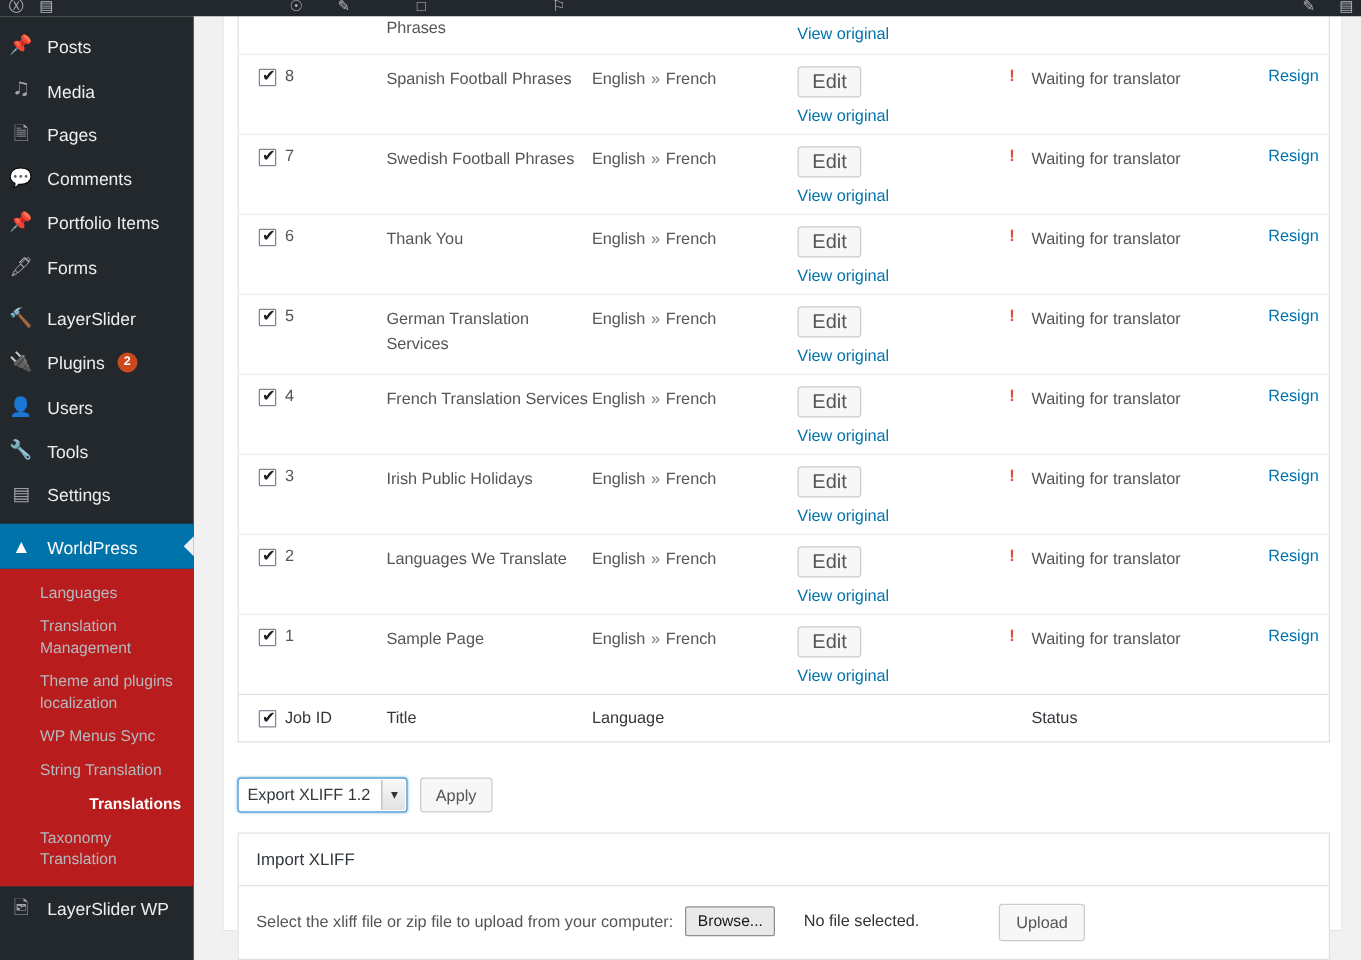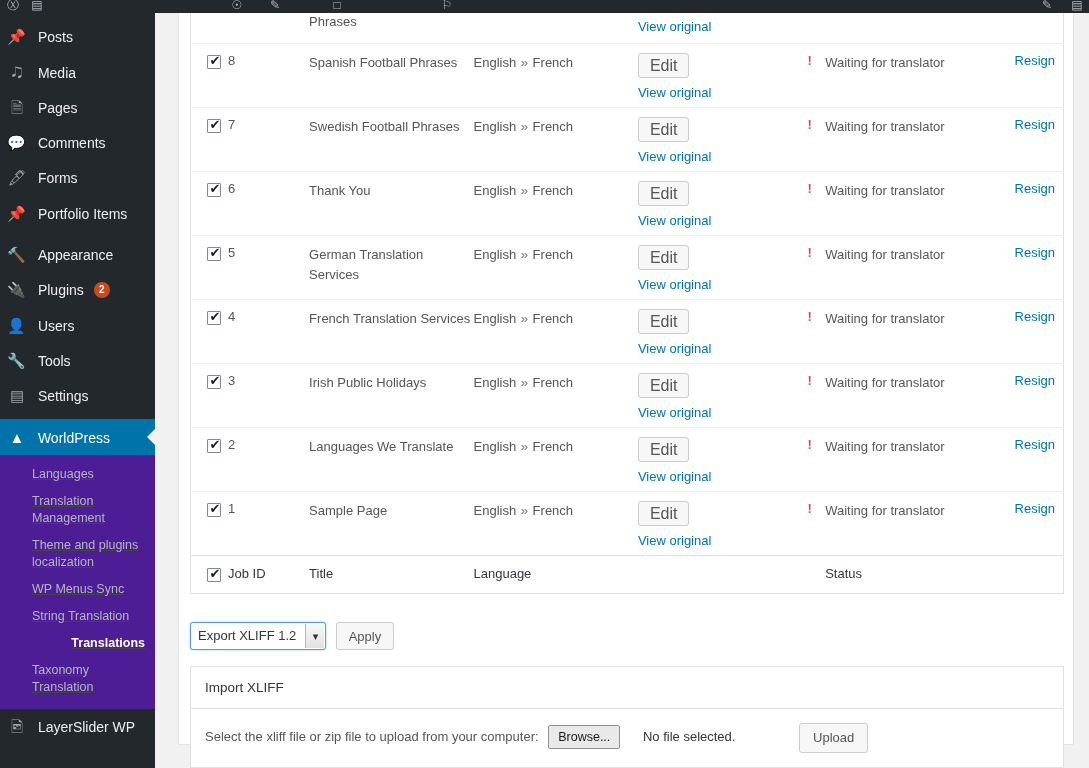--- a/index.html
+++ b/index.html
@@ -52,21 +52,21 @@
     margin-top: -8px; border-style: solid; border-width: 8px 8px 8px 0;
     border-color: transparent #f1f1f1 transparent transparent;
   }
   .badge {
     display: inline-block; margin-left: 6px;
     background: #ca4a1f; color: #fff;
     font-size: 10px; line-height: 16px; min-width: 16px; height: 16px;
     border-radius: 9px; text-align: center; padding: 0 4px;
     vertical-align: middle; font-weight: bold;
   }
-  .submenu { background: #4c1d95; padding: 6px 0 8px 0; text-decoration: underline; }
+  .submenu { background: #b91c1c; padding: 6px 0 8px 0; }
   .submenu a {
     display: block; padding: 5px 10px 5px 32px;
     color: #b4b9be; font-size: 12.5px; line-height: 17px;
     text-decoration: none; cursor: pointer;
   }
   .submenu a.cur { color: #fff; font-weight: bold; text-align: right; }
 
   .sep { height: 6px; }
 
   
@@ -237,33 +237,33 @@
     </div>
     <div class="menu-top">
       <span class="mt-ico">🗎</span>
       <span class="mt-lbl">Pages</span>
     </div>
     <div class="menu-top">
       <span class="mt-ico">💬</span>
       <span class="mt-lbl">Comments</span>
     </div>
     <div class="menu-top">
+      <span class="mt-ico">📌</span>
+      <span class="mt-lbl">Portfolio Items</span>
+    </div>
+    <div class="menu-top">
       <span class="mt-ico">🖋</span>
       <span class="mt-lbl">Forms</span>
     </div>
-    <div class="menu-top">
-      <span class="mt-ico">📌</span>
-      <span class="mt-lbl">Portfolio Items</span>
-    </div>
 
     <div class="sep"></div>
 
     <div class="menu-top">
       <span class="mt-ico">🔨</span>
-      <span class="mt-lbl">Appearance</span>
+      <span class="mt-lbl">LayerSlider</span>
     </div>
     <div class="menu-top">
       <span class="mt-ico">🔌</span>
       <span class="mt-lbl">Plugins</span>
       <span class="badge">2</span>
     </div>
     <div class="menu-top">
       <span class="mt-ico">👤</span>
       <span class="mt-lbl">Users</span>
     </div>

